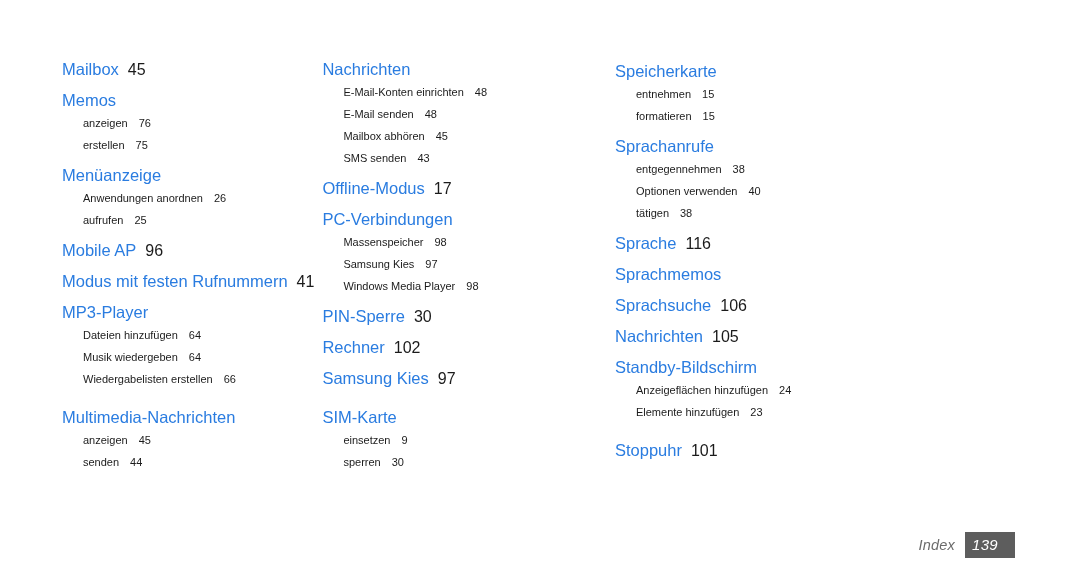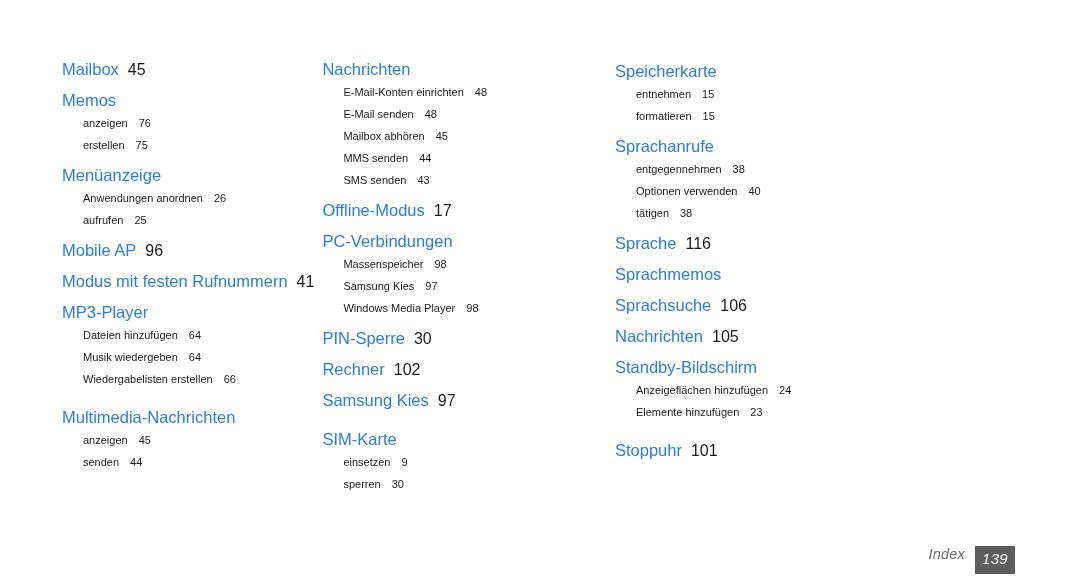--- a/index.html
+++ b/index.html
@@ -83,40 +83,41 @@
     position: absolute;
     left: 0;
     top: 530px;
     width: 1080px;
     height: 32px;
   }
 
   .footer-inner {
     position: absolute;
     right: 65px;
-    top: 16px;
+    top: 1px;
     display: flex;
+    align-items: center;
     height: 28px;
   }
 
   .footer-label {
     font-style: italic;
     font-size: 14.5px;
     color: #6b6b6b;
     margin-right: 10px;
     letter-spacing: 0.2px;
   }
 
   .footer-pagebox {
     background: #5d5d5d;
     color: #ffffff;
     font-size: 15px;
     font-style: italic;
     line-height: 1;
-    padding: 5px 7px 6px 7px;
+    padding: 5px 17px 6px 7px;
     min-width: 20px;
     text-align: center;
     letter-spacing: 0.3px;
   }
 </style>
 </head>
 <body>
 
 <div class="page">
 
@@ -161,21 +162,20 @@
           </ul>
         </div>
       </div>
     <div class="index-column col-2">
         <div class="entry-group">
           <div class="entry-heading"><span>Nachrichten</span></div>
           <ul class="sub-list">
             <li class="sub-item"><span>E-Mail-Konten einrichten</span><span class="num">48</span></li>
             <li class="sub-item"><span>E-Mail senden</span><span class="num">48</span></li>
             <li class="sub-item"><span>Mailbox abhören</span><span class="num">45</span></li>
-            <li class="sub-item"><span>MMS senden</span><span class="num">44</span></li>
             <li class="sub-item"><span>SMS senden</span><span class="num">43</span></li>
           </ul>
         </div>
         <div class="entry-group">
           <div class="entry-heading"><span>Offline-Modus</span><span class="num">17</span></div>
         </div>
         <div class="entry-group">
           <div class="entry-heading"><span>PC-Verbindungen</span></div>
           <ul class="sub-list">
             <li class="sub-item"><span>Massenspeicher</span><span class="num">98</span></li>

